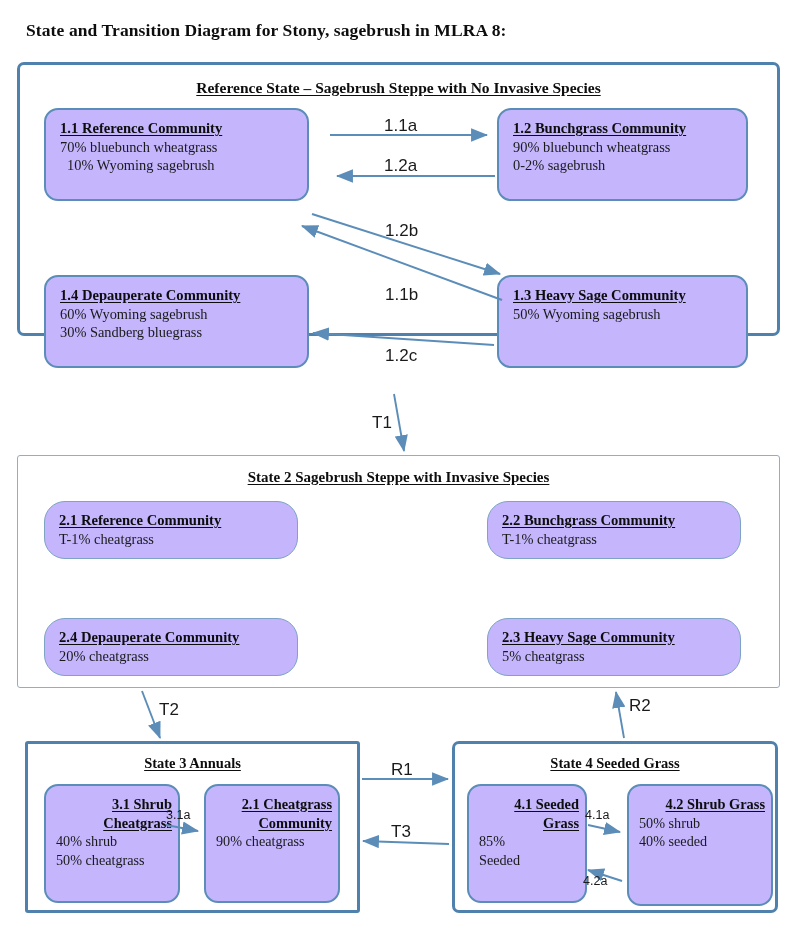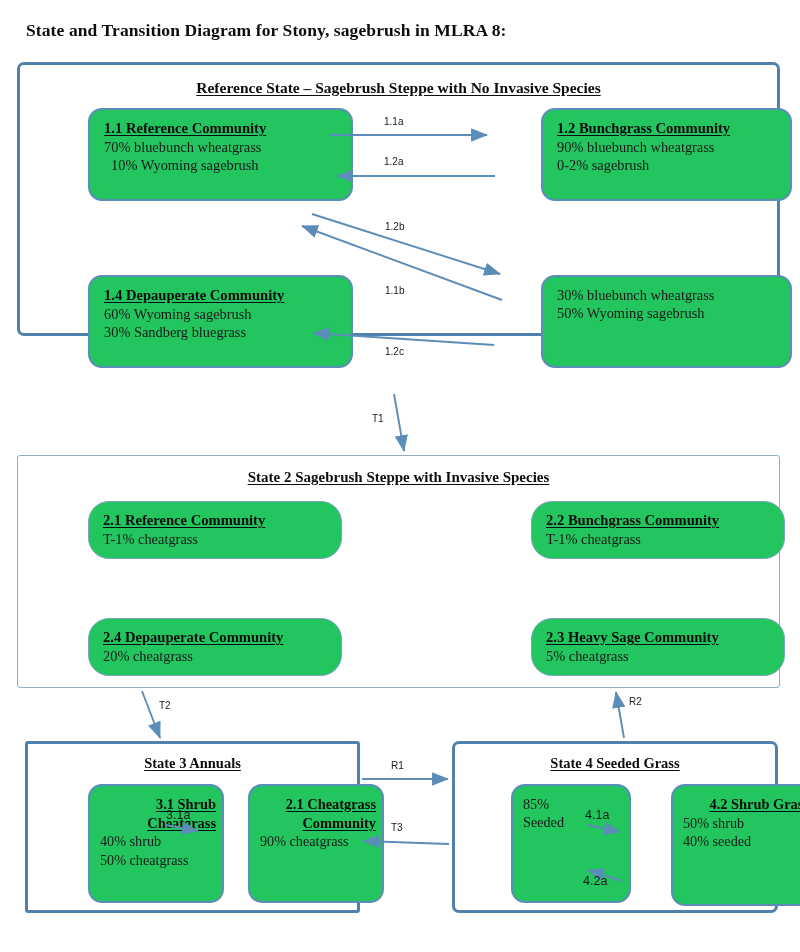--- a/index.html
+++ b/index.html
@@ -36,24 +36,23 @@
     text-underline-offset:2px;
     color:#0d0d0d;white-space:nowrap;
   }
   .state-1 .state-heading{top:14px;font-size:15.5px;}
   .state-2 .state-heading{top:13px;font-size:15px;}
   .state-3 .state-heading{top:11px;font-size:14.5px;}
   .state-4 .state-heading{top:11px;font-size:14.5px;}
 
   
   .comm{
-    position:absolute;box-sizing:border-box;background:#22c55e;
+    position:absolute;box-sizing:border-box;background:#c4b5fd;
     border:2.4px solid #5b8db8;border-radius:14px;
     padding:9px 12px 6px 14px;
-    margin-left:44px;
   }
   .comm.thin{border-width:1.5px;border-color:#7ea3c4;border-radius:21px;}
   .comm .c-title{
     font-weight:bold;font-size:14.6px;
     text-decoration:underline;text-underline-offset:2px;
     color:#0d0d0d;white-space:nowrap;line-height:1.28;
   }
   .comm .c-title.wrap{white-space:normal;}
   .comm .c-line{
     font-size:14.4px;color:#1a1a1a;line-height:1.28;white-space:nowrap;
@@ -79,21 +78,21 @@
   .box-41{left:12px;top:40px;width:120px;height:119px;padding:9px 6px 6px 10px;}
   .box-42{left:172px;top:40px;width:146px;height:122px;padding:9px 6px 6px 10px;}
 
   .small .c-title{font-size:14.4px;line-height:1.3;text-align:right;}
   .small .c-line{font-size:14.2px;line-height:1.3;}
 
   
   .arrow-label{
     position:absolute;
     font-family:"Liberation Sans", sans-serif;
-    font-size:10px;color:#1a1a1a;white-space:nowrap;
+    font-size:17px;color:#1a1a1a;white-space:nowrap;
   }
 
   svg#wires{position:absolute;left:0;top:0;width:800px;height:952px;
     pointer-events:none;}
 </style>
 </head>
 <body>
 
 <div id="canvas">
 
@@ -114,21 +113,21 @@
       <div class="c-line">0-2% sagebrush</div>
     </div>
 
     <div class="comm box-14">
       <div class="c-title">1.4 Depauperate Community</div>
       <div class="c-line">60% Wyoming sagebrush</div>
       <div class="c-line">30% Sandberg bluegrass</div>
     </div>
 
     <div class="comm box-13">
-      <div class="c-line">30% bluebunch wheatgrass</div>
+      <div class="c-title">1.3 Heavy Sage Community</div>
       <div class="c-line">50% Wyoming sagebrush</div>
     </div>
   </div>
 
   <div class="state-box state-2">
     <div class="state-heading">State 2 Sagebrush Steppe with Invasive Species</div>
 
     <div class="comm thin box-21">
       <div class="c-title">2.1  Reference Community</div>
       <div class="c-line">T-1% cheatgrass</div>
@@ -158,20 +157,21 @@
     <div class="comm small box-32">
       <div class="c-title wrap">2.1 Cheatgrass Community</div>
       <div class="c-line">90% cheatgrass</div>
     </div>
   </div>
 
   <div class="state-box state-4">
     <div class="state-heading">State 4 Seeded Grass</div>
 
     <div class="comm small box-41">
+      <div class="c-title wrap">4.1 Seeded Grass</div>
       <div class="c-line">85%</div>
       <div class="c-line">Seeded</div>
     </div>
     <div class="comm small box-42">
       <div class="c-title wrap">4.2 Shrub Grass</div>
       <div class="c-line">50% shrub</div>
       <div class="c-line">40% seeded</div>
     </div>
   </div>
 

